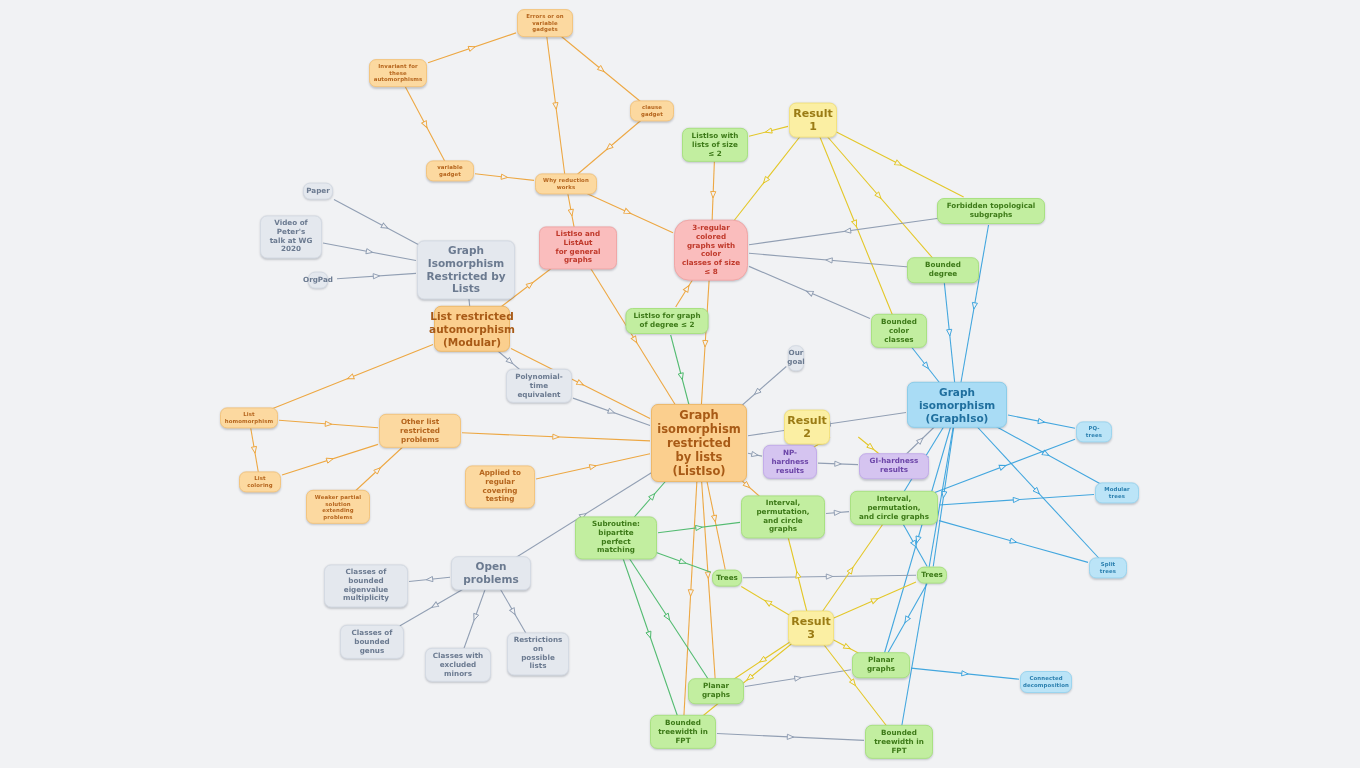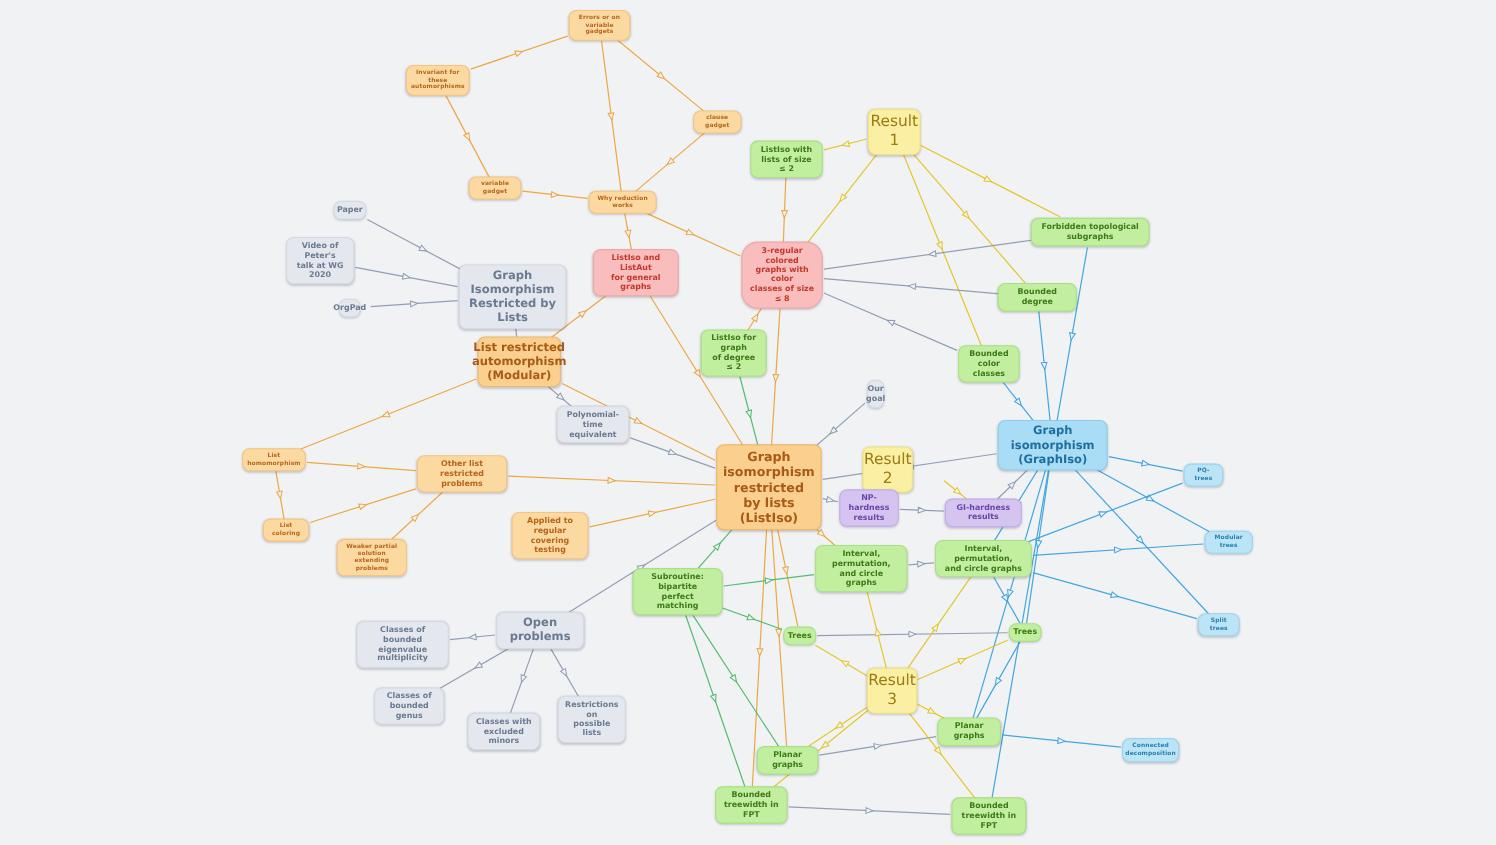--- a/index.html
+++ b/index.html
@@ -44,21 +44,21 @@
   .c-pink     { background:#fabdbd; color:#c0392b; border:1px solid #f0a7a7; }
   .c-green    { background:#c2eea0; color:#3d7a18; border:1px solid #a9e182; }
   .c-yellow   { background:#fbefa3; color:#9a7b14; border:1px solid #f3e27f; }
   .c-blue     { background:#a9dcf5; color:#1f6f9e; border:1px solid #8ccde9; }
   .c-blue-l   { background:#bbe4f7; color:#2a7fae; border:1px solid #9bd5ef; }
   .c-purple   { background:#d5c4f0; color:#6c45a8; border:1px solid #c3acea; }
   .c-grey     { background:#e4e8ee; color:#6b7a90; border:1px solid #d4dae3; }
 
   .sz-xs { font-size: 5.4px; font-weight: 600; letter-spacing:.02em; }
   .sz-s  { font-size: 7.2px; font-weight: 600; }
-  .sz-m  { font-size: 14px; font-weight: 400; }
+  .sz-m  { font-size: 11px; font-weight: 700; }
   .sz-l  { font-size: 10.5px; font-weight: 700; }
   .sz-xl { font-size: 11.5px; font-weight: 700; }
 </style>
 </head>
 <body>
 
 <div id="canvas">
   <svg id="edges">
       <g>
         <line x1="428" y1="62.79591836734694" x2="516" y2="32.863945578231295" stroke="#eda43a" stroke-width="1.1" opacity="0.95"></line>
@@ -422,21 +422,21 @@
 for general graphs</div>
       <div class="node c-pink sz-s" style="left: 711px; top: 250px; width: 74px; min-height: 37px; border-radius: 15px;">3-regular colored
 graphs with color
 classes of size ≤ 8</div>
       <div class="node c-green sz-s" style="left: 943px; top: 270px; width: 72px; min-height: 15px;">Bounded degree</div>
       <div class="node c-grey sz-l" style="left: 466px; top: 270px; width: 98px; min-height: 30px;">Graph Isomorphism
 Restricted by Lists</div>
       <div class="node c-orange-d sz-l" style="left: 472px; top: 329px; width: 76px; min-height: 42px;">List restricted
 automorphism
 (Modular)</div>
-      <div class="node c-green sz-s" style="left: 667px; top: 321px; width: 60px; min-height: 26px;">ListIso for graph
+      <div class="node c-green sz-s" style="left: 667px; top: 321px; width: 83px; min-height: 26px;">ListIso for graph
 of degree ≤ 2</div>
       <div class="node c-green sz-s" style="left: 899px; top: 331px; width: 56px; min-height: 26px;">Bounded
 color classes</div>
       <div class="node c-grey sz-s" style="left: 796px; top: 358px; width: 16px; min-height: 15px;">Our goal</div>
       <div class="node c-grey sz-s" style="left: 539px; top: 386px; width: 66px; min-height: 26px;">Polynomial-
 time equivalent</div>
       <div class="node c-blue sz-l" style="left: 957px; top: 405px; width: 100px; min-height: 34px;">Graph isomorphism
 (GraphIso)</div>
       <div class="node c-orange sz-xs" style="left: 249px; top: 418px; width: 58px; min-height: 13px;">List homomorphism</div>
       <div class="node c-orange sz-s" style="left: 420px; top: 431px; width: 82px; min-height: 26px;">Other list restricted

